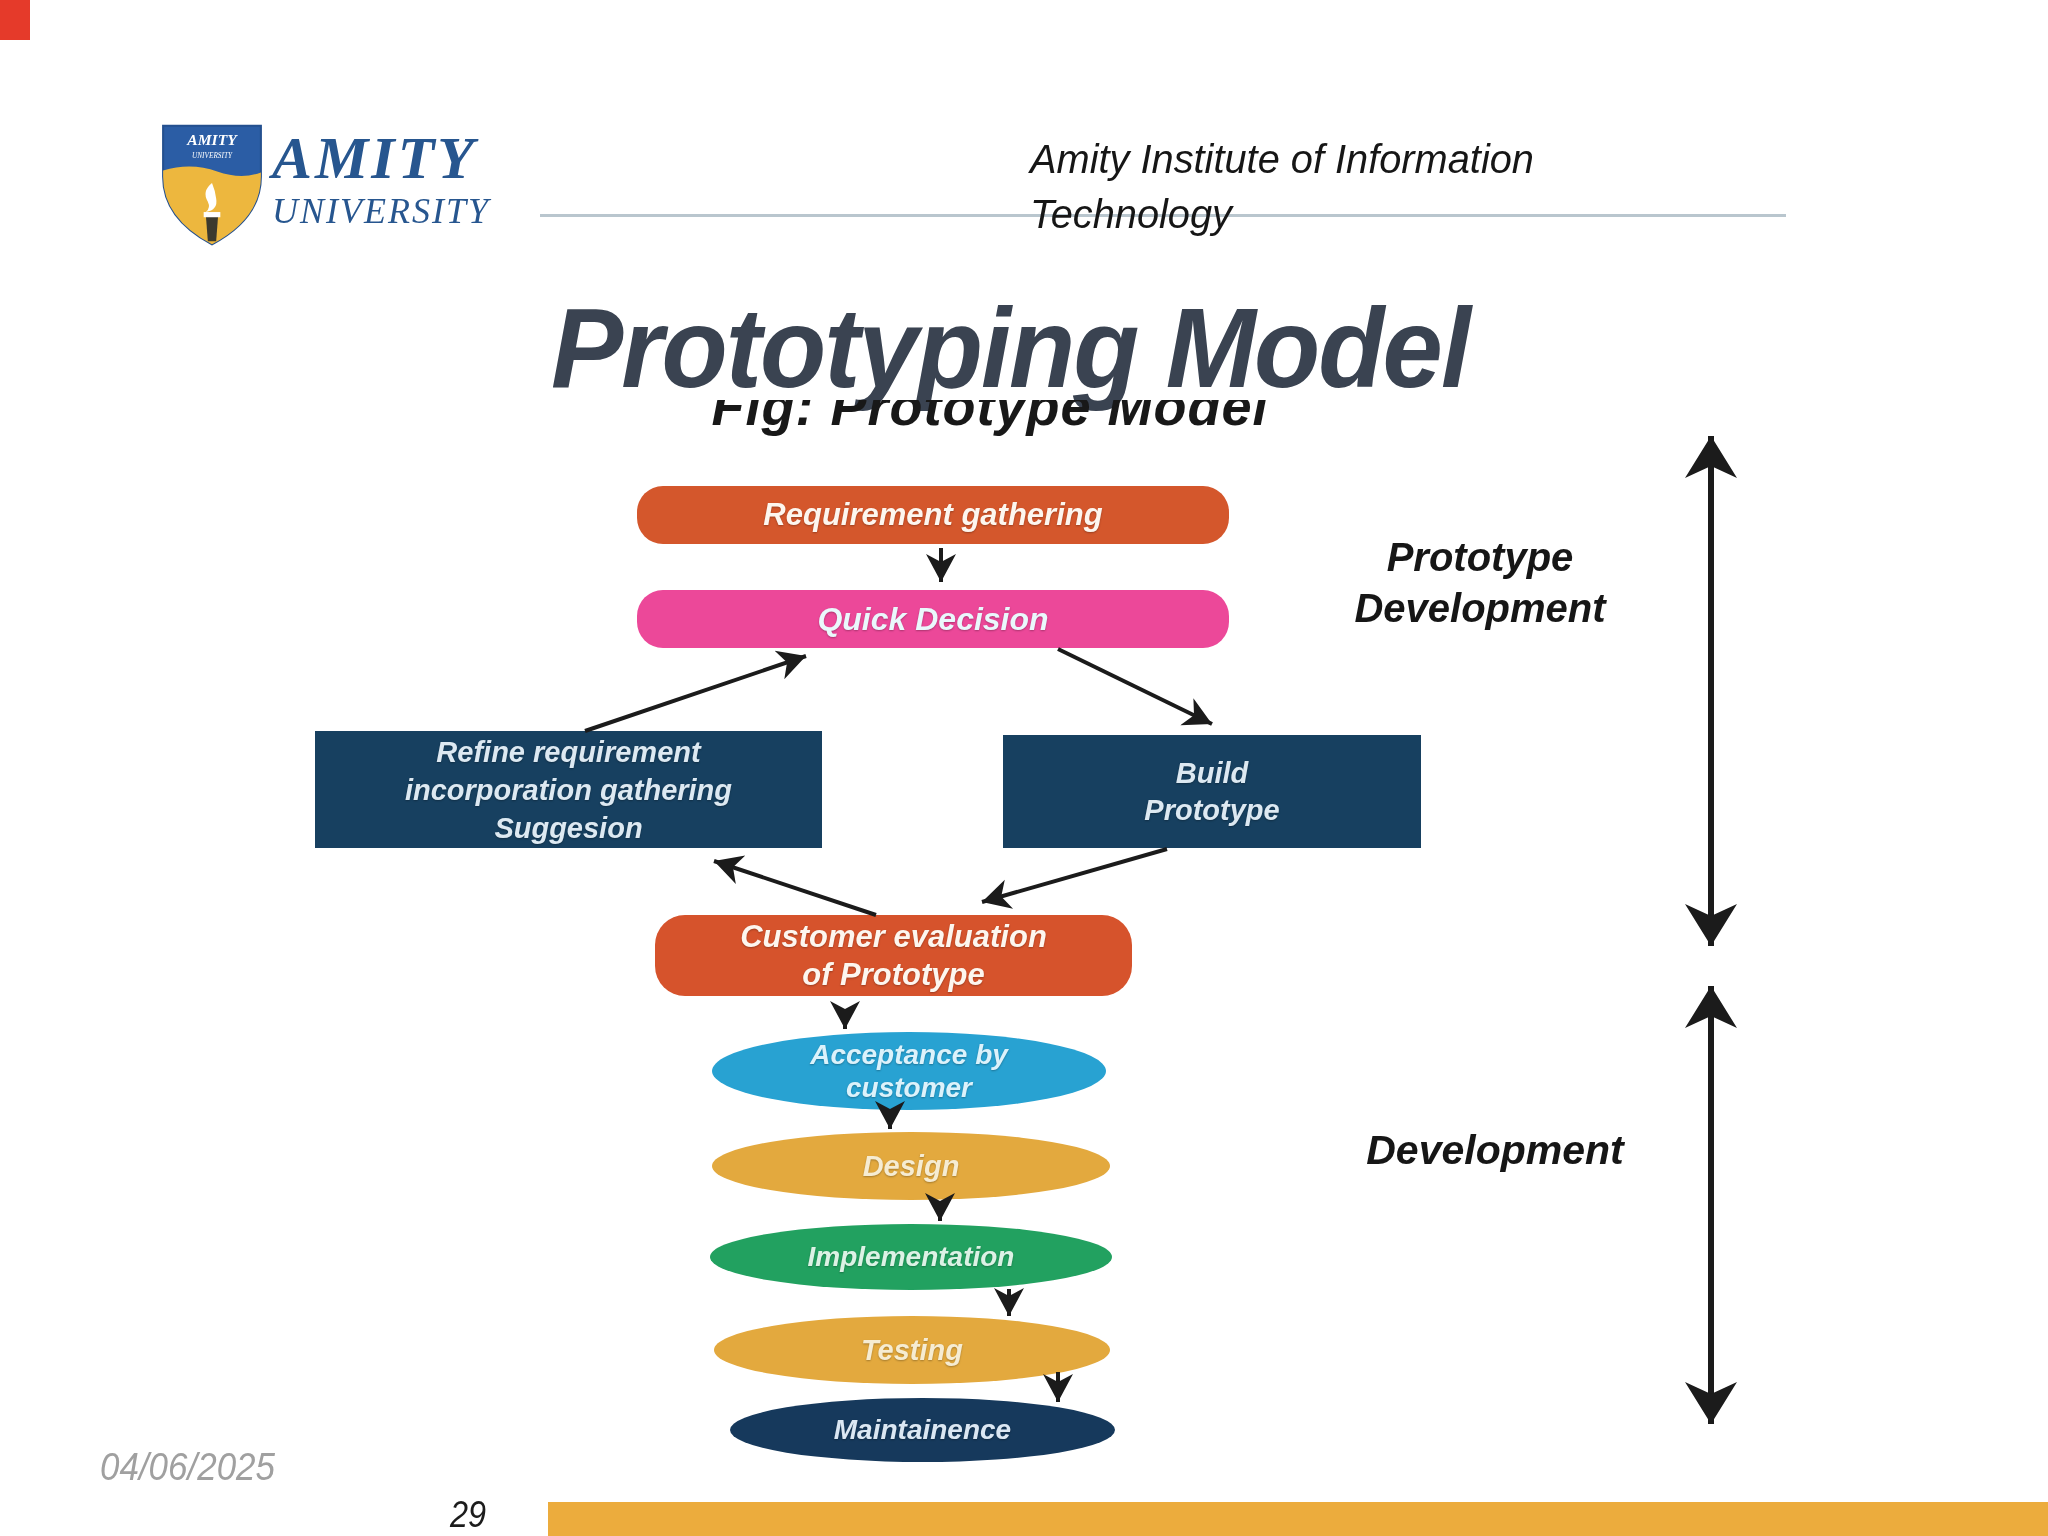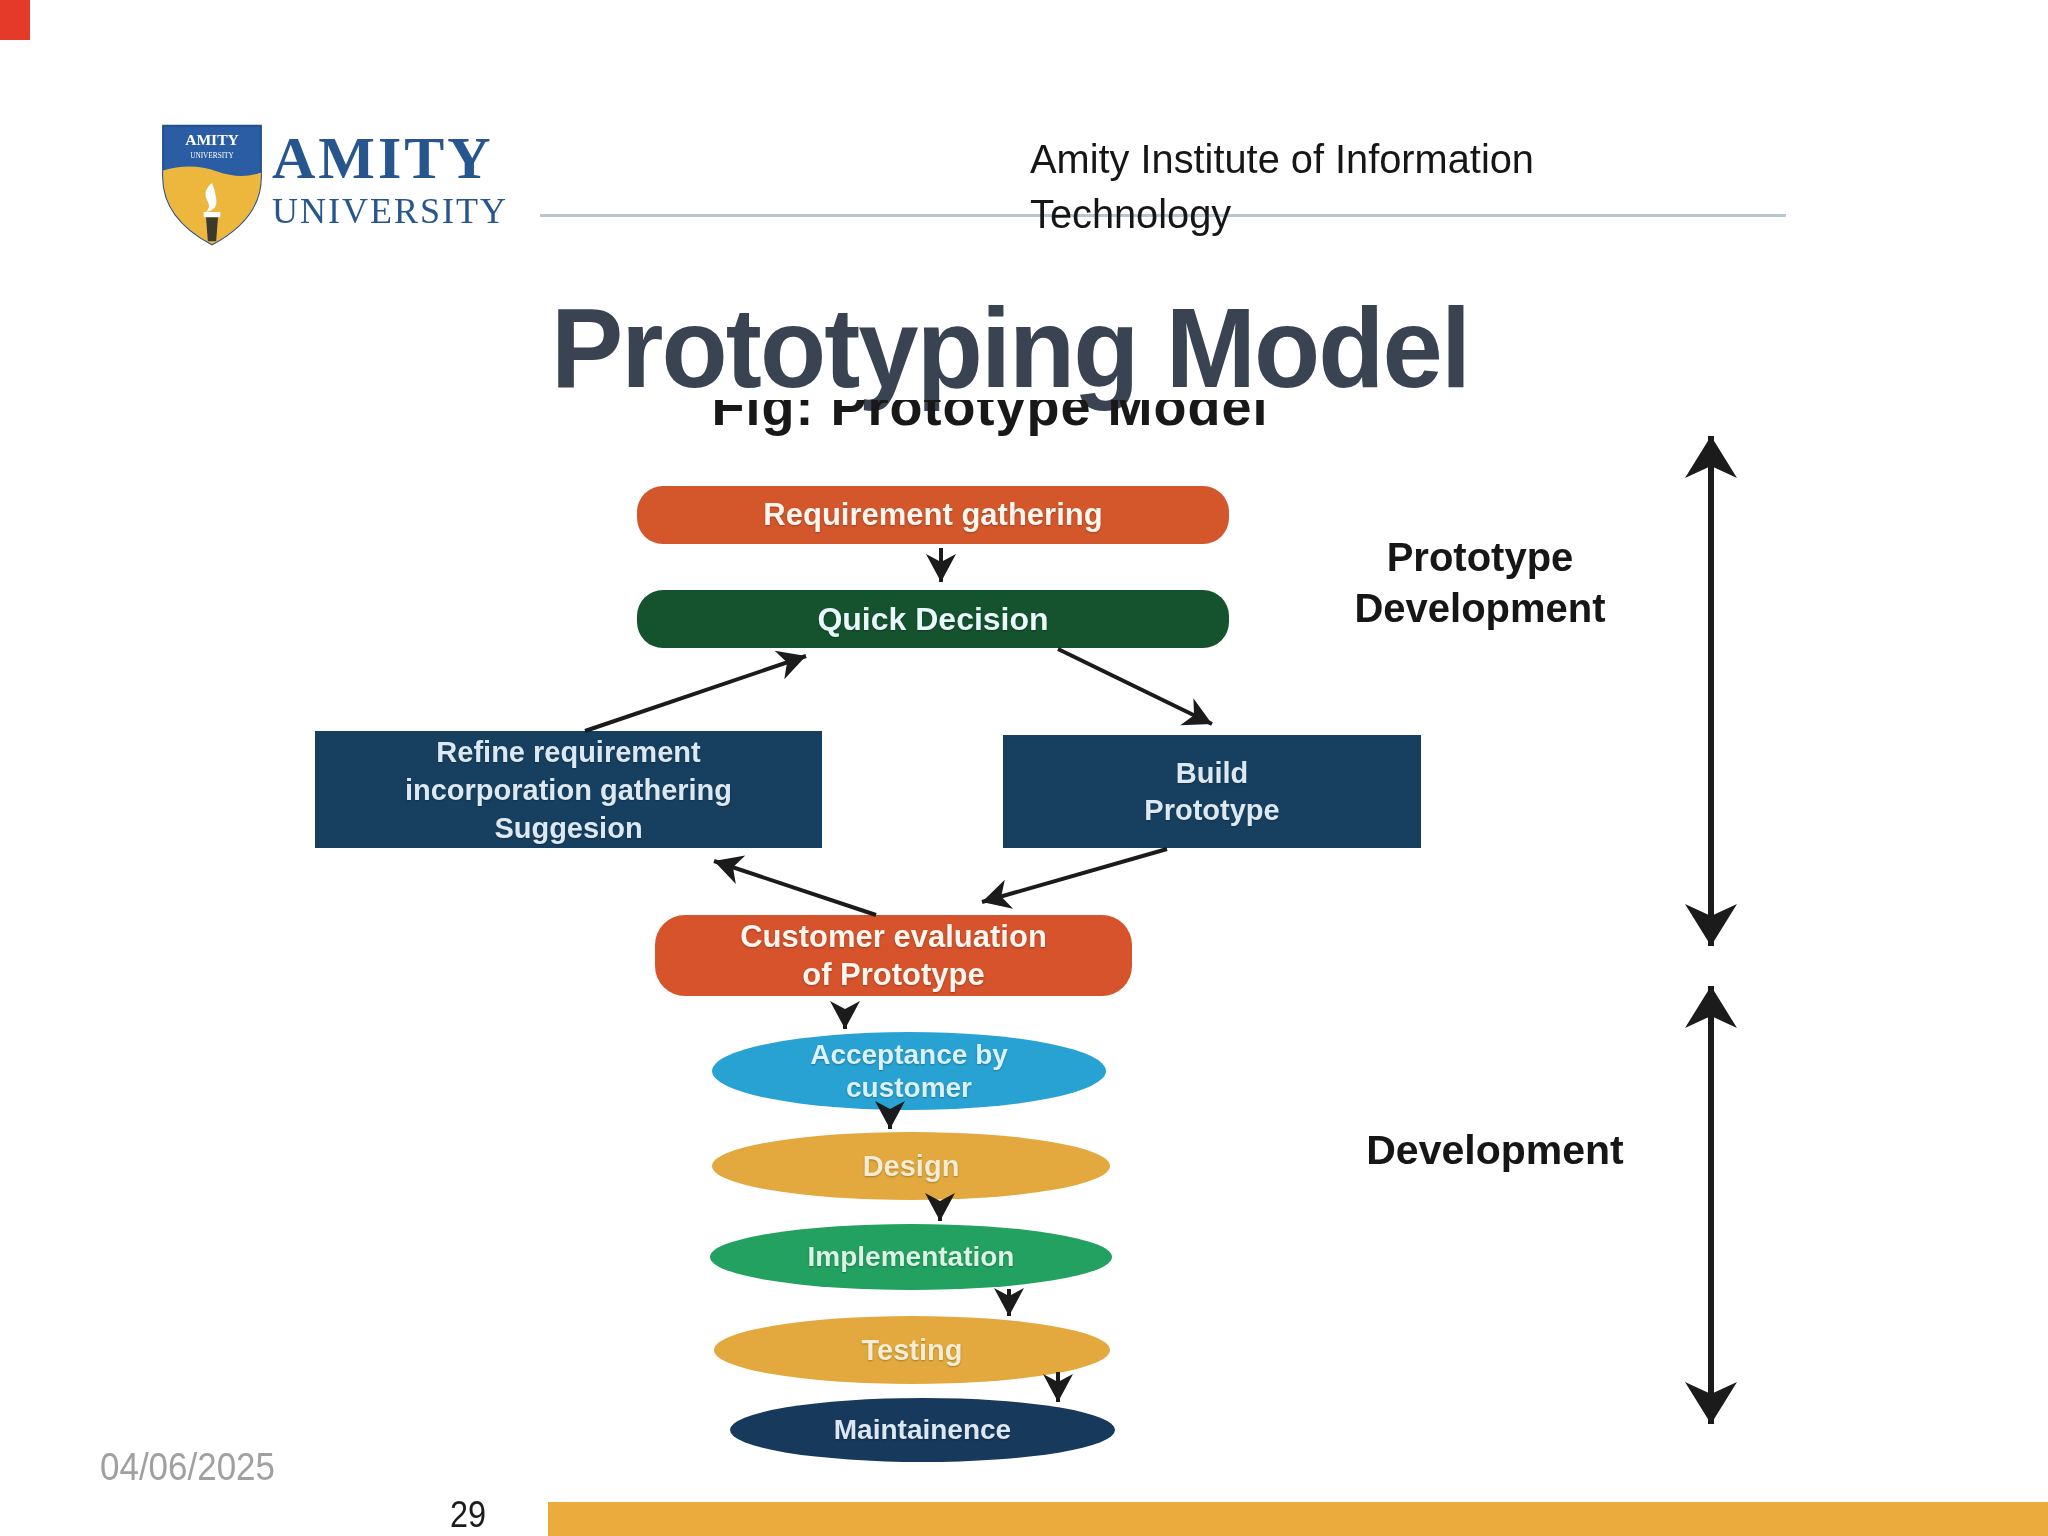--- a/index.html
+++ b/index.html
@@ -1,18 +1,19 @@
 <!DOCTYPE html>
 <html><head>
 <meta charset="utf-8">
 <style>
   html,body{margin:0;padding:0;background:#ffffff;}
   .slide{
     position:relative;width:2048px;height:1536px;background:#ffffff;overflow:hidden;
     font-family:"Liberation Sans",sans-serif;
+    font-style:italic;
   }
   .abs{position:absolute;}
 
   
   .corner-accent{left:0;top:0;width:30px;height:40px;background:#e53a2a;}
 
   
   .logo-svg{left:160px;top:122px;width:104px;height:126px;}
   .wordmark{left:272px;top:126px;color:#27568f;font-family:"Liberation Serif",serif;}
   .wordmark .wm1{font-size:60px;font-weight:bold;letter-spacing:3px;line-height:64px;}
@@ -29,21 +30,21 @@
   
   .fig-clip{left:610px;top:400px;width:760px;height:45px;overflow:hidden;text-align:center;}
   .fig-clip span{display:block;font-size:54px;font-weight:bold;color:#181818;
     transform:translateY(-25px);letter-spacing:1px;}
 
   
   .node{display:flex;align-items:center;justify-content:center;text-align:center;
     font-weight:bold;color:#fdf6ef;text-shadow:0 1px 2px rgba(0,0,0,.28);}
   .rounded{border-radius:26px;}
   .n-req{left:637px;top:486px;width:592px;height:58px;background:#d4572c;font-size:31px;}
-  .n-quick{left:637px;top:590px;width:592px;height:58px;background:#14532d;font-size:32px;color:#eaf8fc;}
+  .n-quick{left:637px;top:590px;width:592px;height:58px;background:#ec4899;font-size:32px;color:#eaf8fc;}
   .n-refine{left:315px;top:731px;width:507px;height:117px;background:#174060;
     font-size:29px;line-height:38px;color:#dde9f2;}
   .n-build{left:1003px;top:735px;width:418px;height:113px;background:#174060;
     font-size:29px;line-height:37px;color:#dde9f2;}
   .n-eval{left:655px;top:915px;width:477px;height:81px;background:#d6532c;
     font-size:31px;line-height:38px;border-radius:30px;}
   .ellipse{border-radius:50%;}
   .n-accept{left:712px;top:1032px;width:394px;height:78px;background:#28a2d2;
     font-size:28px;line-height:33px;color:#dcf2fb;}
   .n-design{left:712px;top:1132px;width:398px;height:68px;background:#e3a93e;

